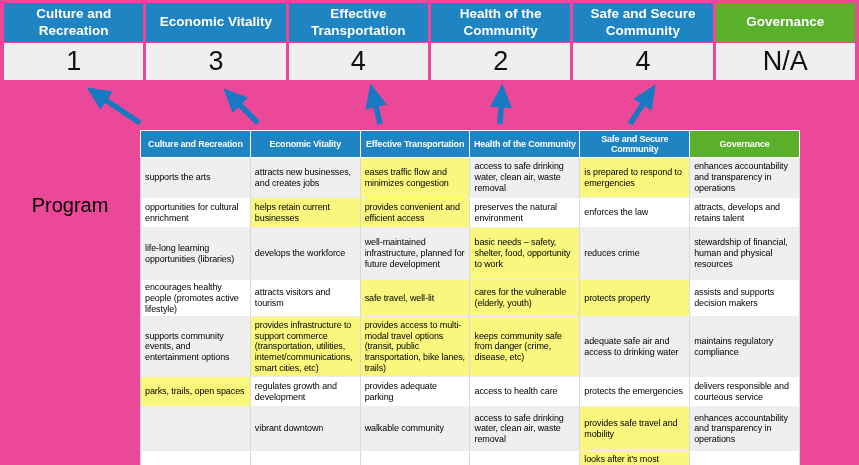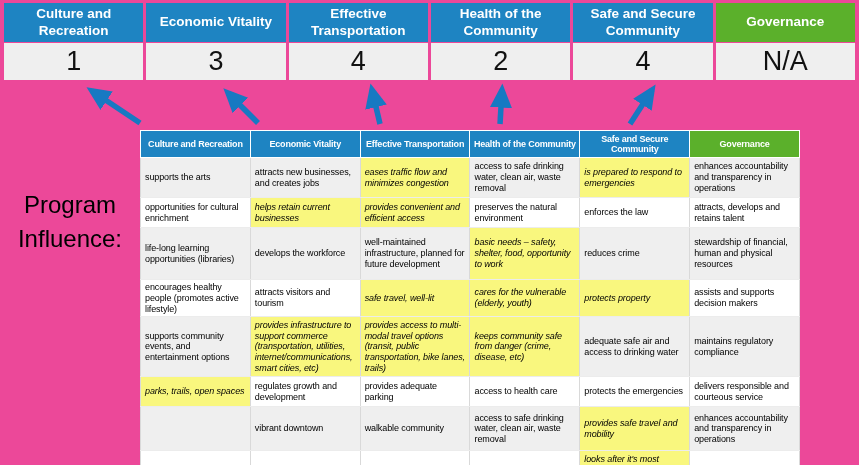--- a/index.html
+++ b/index.html
@@ -14,34 +14,34 @@
   .b-head{height:39px;display:flex;align-items:center;justify-content:center;
     text-align:center;color:#fff;font-weight:bold;font-size:13.5px;line-height:1.25;
     padding:0 8px;box-sizing:border-box;background:var(--blue,#1E84C2);}
   .b-head.green{background:var(--green,#5BB02B);}
   .b-score{height:37px;background:var(--scorebg,#EFEFEF);display:flex;align-items:center;
     justify-content:center;font-size:27px;color:#111;}
   
   .arrows{position:absolute;left:0;top:0;pointer-events:none;}
   
   .prog{position:absolute;left:0;top:188px;width:140px;text-align:center;
-    font-size:24px;line-height:34px;color:#000;}
+    font-size:20px;line-height:34px;color:#000;}
   
   table.mtx{position:absolute;left:140px;top:130px;width:660px;border-collapse:collapse;
     table-layout:fixed;border:1px solid #d9d9d9;}
   .mtx th{background:var(--blue,#1E84C2);color:#fff;font-weight:bold;font-size:9px;
     letter-spacing:-0.2px;line-height:1.15;text-align:center;vertical-align:middle;
     height:24px;padding:1px 2px;border:1px solid #fff;}
   .mtx th.green{background:var(--green,#5BB02B);}
   .mtx td{font-size:9px;letter-spacing:-0.1px;line-height:1.2;color:#000;text-align:left;
     vertical-align:middle;padding:2px 4px;border-right:1px solid #d9d9d9;
     border-bottom:1px solid #ececec;background:#fff;box-sizing:border-box;
     overflow:hidden;}
   .mtx tbody tr:nth-child(odd) td{background:var(--gray,#EFEFEF);}
-  .mtx td.hl{background:var(--yellow,#F9F77E) !important;font-style:italic;}
+  .mtx td.hl{background:var(--yellow,#F9F77E) !important;}
   .mtx tbody tr:nth-child(1){height:40px}
   .mtx tbody tr:nth-child(2){height:30px}
   .mtx tbody tr:nth-child(3){height:52px}
   .mtx tbody tr:nth-child(4){height:30px}
   .mtx tbody tr:nth-child(5){height:60px}
   .mtx tbody tr:nth-child(6){height:30px}
   .mtx tbody tr:nth-child(7){height:44px}
   .mtx tbody tr:nth-child(8){height:28px}
 </style>
 </head>
@@ -72,21 +72,20 @@
     </defs>
     <line x1="140" y1="123" x2="92" y2="91" stroke="#1779C2" stroke-width="5.5" marker-end="url(#ah)"></line>
     <line x1="258" y1="123" x2="228" y2="93" stroke="#1779C2" stroke-width="5.5" marker-end="url(#ah)"></line>
     <line x1="380" y1="124" x2="372" y2="90" stroke="#1779C2" stroke-width="5.5" marker-end="url(#ah)"></line>
     <line x1="500" y1="124" x2="502" y2="90" stroke="#1779C2" stroke-width="5.5" marker-end="url(#ah)"></line>
     <line x1="630" y1="124" x2="652" y2="90" stroke="#1779C2" stroke-width="5.5" marker-end="url(#ah)"></line>
   </svg>
 
   <div class="prog">
     <div>Program</div>
-    <div>Influence:</div>
   </div>
 
   <table class="mtx">
     <thead>
         <tr id="mtx-head">
           <th class="">Culture and Recreation</th>
           <th class="">Economic Vitality</th>
           <th class="">Effective Transportation</th>
           <th class="">Health of the Community</th>
           <th class="">Safe and Secure Community</th>

